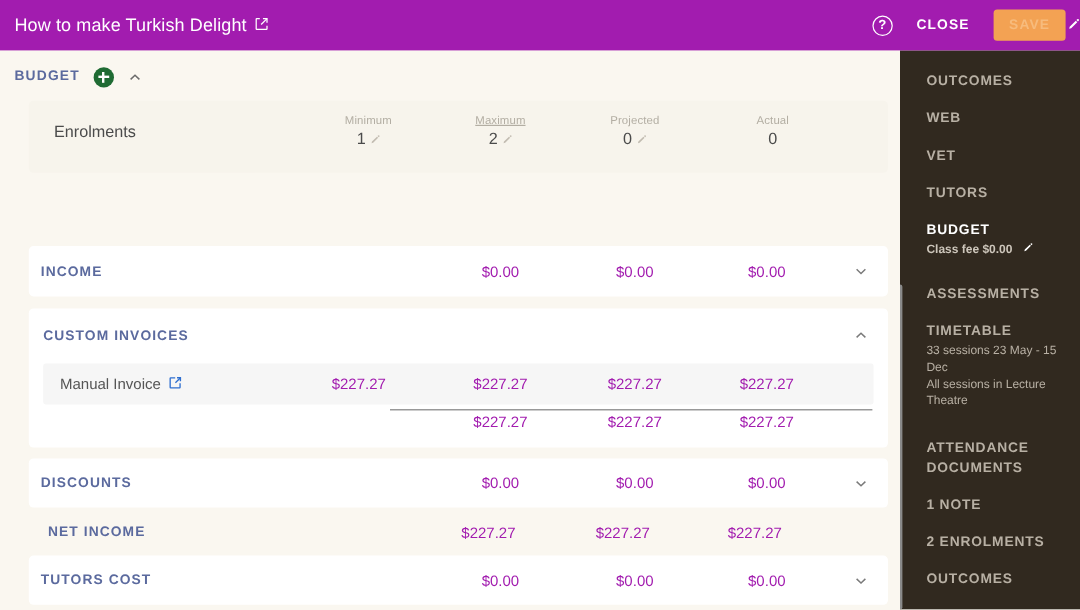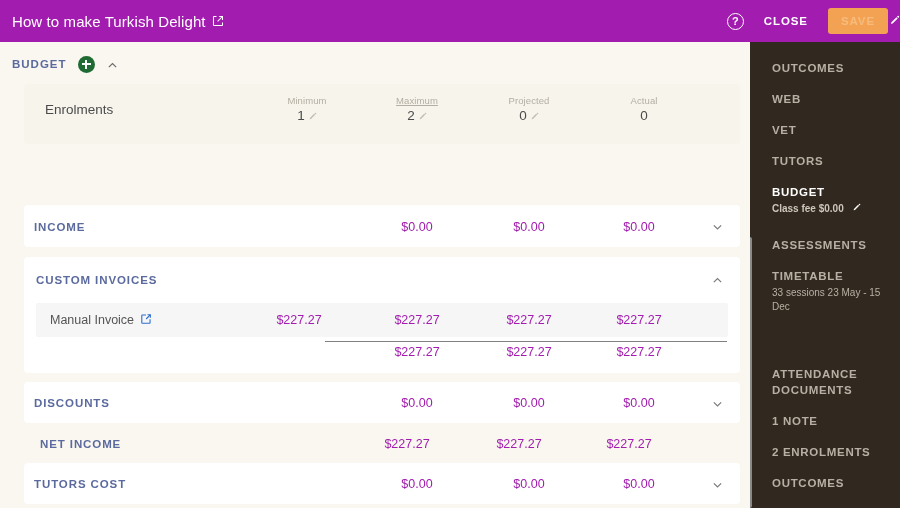--- a/index.html
+++ b/index.html
@@ -367,20 +367,21 @@
       </div>
     </div>
 
     <div class="side-item" style="top:197px;">
       <div class="side-label">ASSESSMENTS</div>
     </div>
 
     <div class="side-item" style="top:228px;">
       <div class="side-label">TIMETABLE</div>
       <div class="side-sub">33 sessions 23 May - 15 Dec</div>
+      <div class="side-sub" style="margin-top:0;">All sessions in Lecture Theatre</div>
     </div>
 
     <div class="side-item" style="top:326px;">
       <div class="side-label">ATTENDANCE</div>
     </div>
     <div class="side-item" style="top:342px;">
       <div class="side-label">DOCUMENTS</div>
     </div>
     <div class="side-item" style="top:373px;">
       <div class="side-label">1 NOTE</div>

